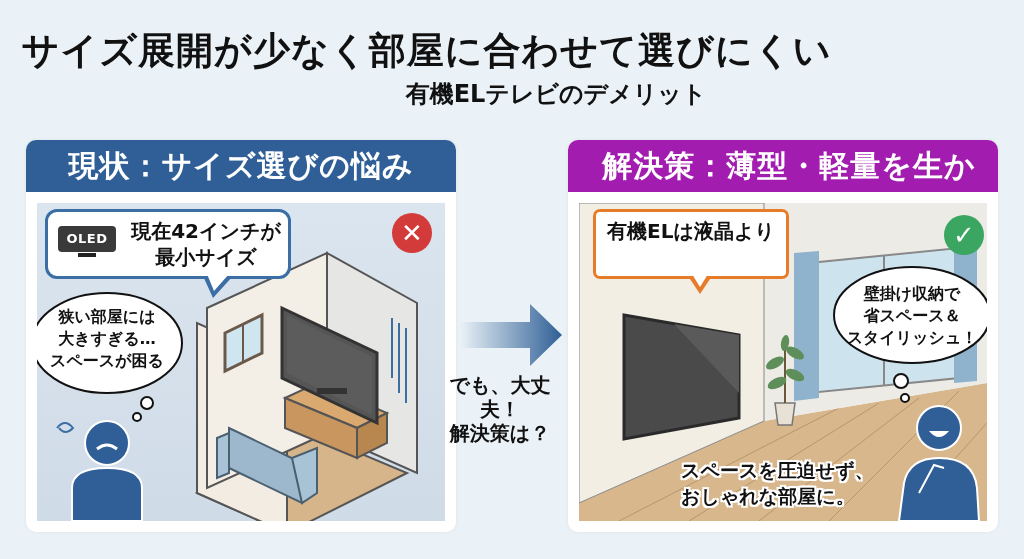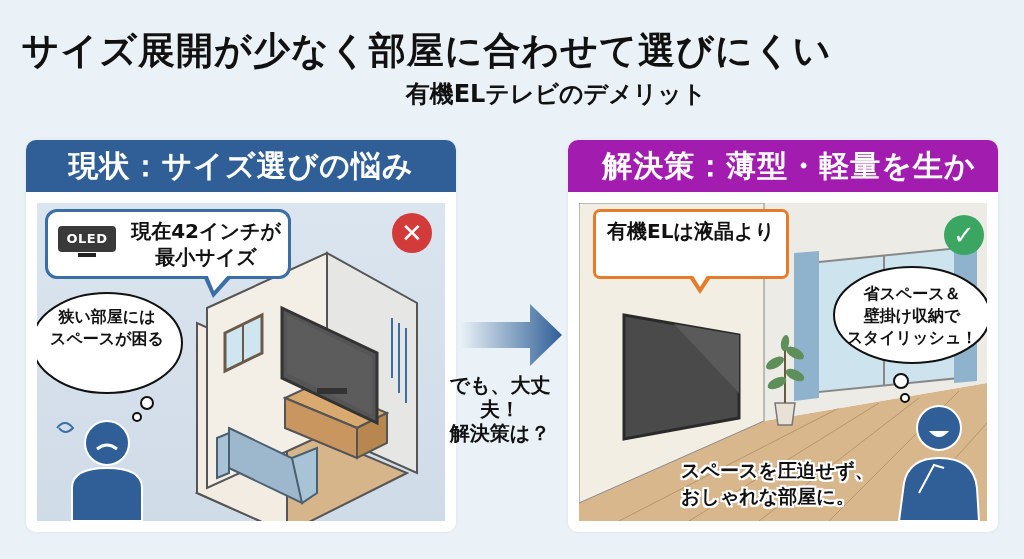--- a/index.html
+++ b/index.html
@@ -82,20 +82,21 @@
       </div>
       <div style="position:absolute;left:78px;top:6px;width:160px;">
         <div>現在42インチが</div>
         <div>最小サイズ</div>
       </div>
       <div style="position:absolute;left:155px;top:64px;width:0;height:0;border-left:10px solid transparent;border-right:20px solid transparent;border-top:22px solid #3a6ea5;"></div>
       <div style="position:absolute;left:159px;top:62px;width:0;height:0;border-left:7px solid transparent;border-right:15px solid transparent;border-top:17px solid #fff;"></div>
     </div>
     <div class="cloud-text" style="left:0;top:103px;width:140px;">
       <div>狭い部屋には</div>
+      <div>大きすぎる…</div>
       <div>スペースが困る</div>
     </div>
     <div class="badge x" style="left:355px;top:10px;">✕</div>
   </div>
 </div>
 
 <div class="middle">
   <svg width="140" height="70" viewBox="0 0 140 70">
     <defs>
       <linearGradient id="ag" x1="0" x2="1" y1="0" y2="0">
@@ -154,22 +155,22 @@
       <path d="M350 228 Q360 240 370 228 Z" fill="#fff"></path>
       <path d="M320 318 L325 280 Q330 255 360 255 Q395 255 398 285 L400 318 Z" fill="#2f5f96" stroke="#fff" stroke-width="2"></path>
       <path d="M340 290 L355 262 L365 265" stroke="#fff" stroke-width="2" fill="none"></path>
     </svg>
     <div class="speech" style="left:14px;top:6px;width:190px;height:64px;border-radius:7px;">
       <div style="padding-top:6px;">有機ELは液晶より</div>
       <div style="position:absolute;left:92px;top:64px;width:0;height:0;border-left:12px solid transparent;border-right:12px solid transparent;border-top:18px solid #e67c2a;"></div>
       <div style="position:absolute;left:96px;top:62px;width:0;height:0;border-left:8px solid transparent;border-right:8px solid transparent;border-top:13px solid #fff;"></div>
     </div>
     <div class="cloud-text" style="left:258px;top:80px;width:150px;">
+      <div>壁掛け収納で</div>
       <div>省スペース＆</div>
-      <div>壁掛け収納で</div>
       <div>スタイリッシュ！</div>
     </div>
     <div class="badge ok" style="left:365px;top:12px;">✓</div>
     <div class="caption" style="left:102px;top:254px;width:240px;">
       <div>スペースを圧迫せず、</div>
       <div>おしゃれな部屋に。</div>
     </div>
   </div>
 </div>
 

